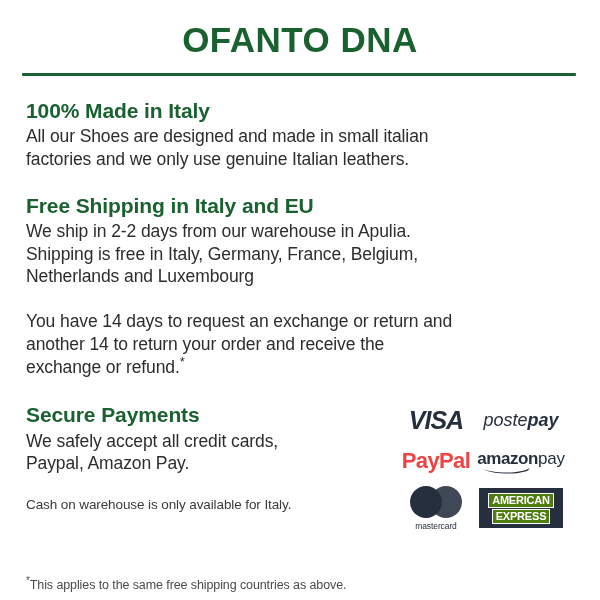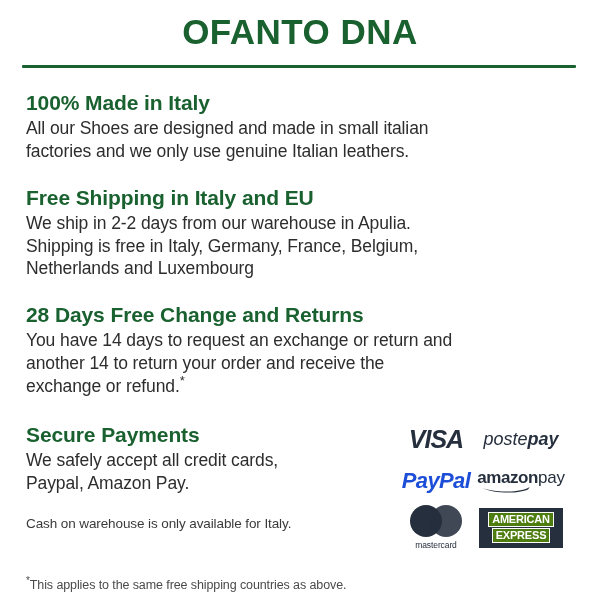--- a/index.html
+++ b/index.html
@@ -19,21 +19,21 @@
   .page {
     width: 600px;
     height: 600px;
     box-sizing: border-box;
     padding: 0;
     position: relative;
   }
 
   
   .title-block {
-    padding-top: 14px;
+    padding-top: 22px;
     text-align: center;
   }
   .page-title {
     font-size: 35px;
     font-weight: bold;
     color: #1a6130;
     letter-spacing: 0.5px;
     line-height: 1.0;
     margin: 0;
   }
@@ -138,23 +138,22 @@
     color: #262f3d;
     white-space: nowrap;
   }
   .postepay .light { font-weight: normal; }
   .postepay .bold  { font-weight: bold; }
 
   
   .paypal {
     font-size: 22px;
     font-weight: bold;
-    font-style: italic;
     letter-spacing: -0.6px;
-    color: #1d4ed8;
+    color: #ef4444;
   }
 
   
   .amazonpay {
     position: relative;
     font-size: 17px;
     color: #262f3d;
     white-space: nowrap;
     padding-bottom: 5px;
   }
@@ -243,21 +242,20 @@
     <div class="section">
       <h2 class="section-heading">Free Shipping in Italy and EU</h2>
       <p class="section-body">
         <span class="line">We ship in 2-2 days from our warehouse in Apulia.</span>
         <span class="line">Shipping is free in Italy, Germany, France, Belgium,</span>
         <span class="line">Netherlands and Luxembourg</span>
       </p>
     </div>
 
     <div class="section">
-      <h2 class="section-heading">28 Days Free Change and Returns</h2>
       <p class="section-body">
         <span class="line">You have 14 days to request an exchange or return and</span>
         <span class="line">another 14 to return your order and receive the</span>
         <span class="line"><span>exchange or refund.</span><span class="asterisk">*</span></span>
       </p>
     </div>
 
     <div class="payments-row">
 
       <div class="payments-text">

